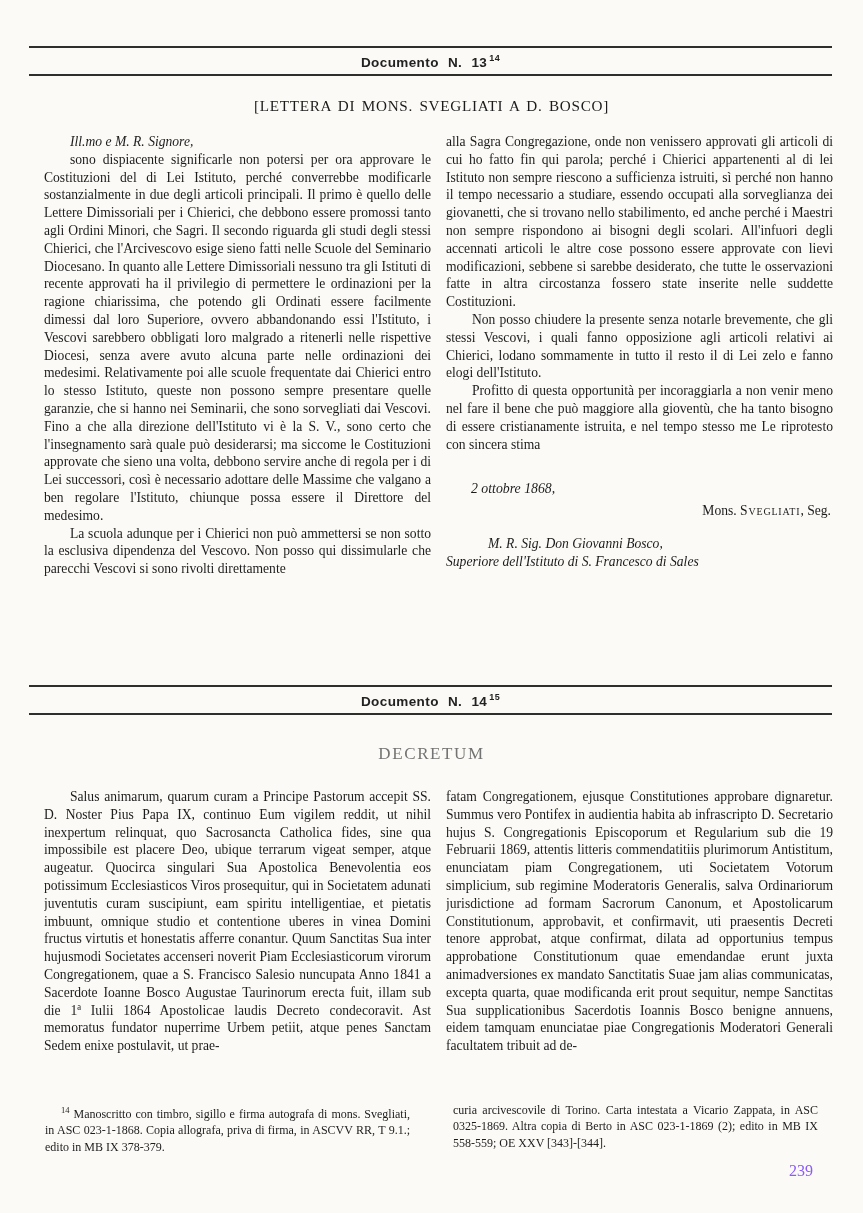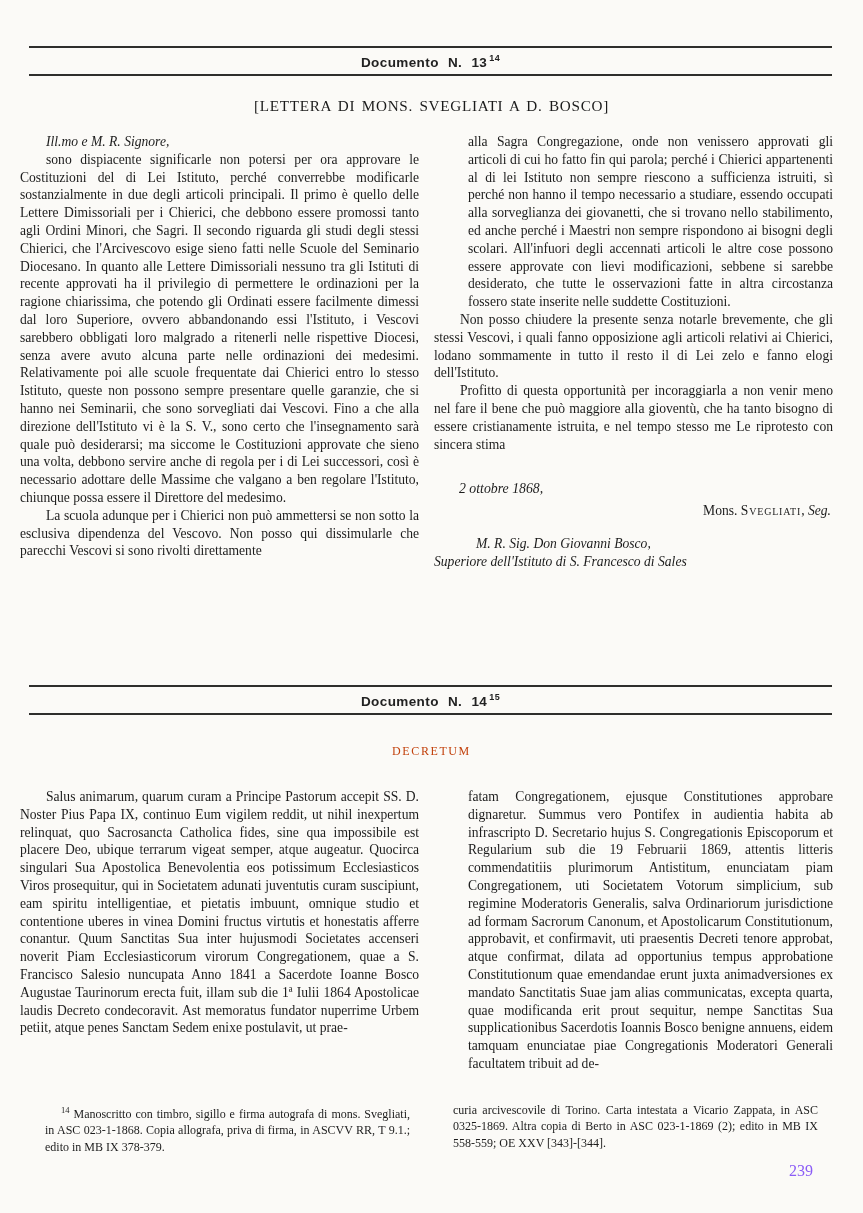--- a/index.html
+++ b/index.html
@@ -31,51 +31,51 @@
 
   .doc-title {
     position: absolute; left: 0; width: 100%;
     text-align: center;
     font-size: 15.2px; letter-spacing: 0.7px; word-spacing: 2px;
     color: #1b1b1b;
   }
   .decretum-title {
     position: absolute; left: 0; width: 100%;
     text-align: center;
-    font-size: 12px; letter-spacing: 1.6px;
-    color: #c2410c;
+    font-size: 17px; letter-spacing: 1.6px;
+    color: #737373;
   }
 
   .cols {
-    position: absolute; left: 20px; right: 30px;
+    position: absolute; left: 44px; right: 30px;
     display: flex; gap: 15px;
   }
   .col { flex: 1 1 0; overflow: hidden; }
 
   .body-text p {
     margin: 0;
     font-size: 13.6px; line-height: 17.8px;
     text-align: justify;
     text-indent: 26px;
   }
-  .body-text p.no-indent { text-indent: 0; margin-left: 34px; }
+  .body-text p.no-indent { text-indent: 0; }
   .salutation {
     font-style: italic; font-size: 13.8px; line-height: 17.8px;
     margin: 0 0 7px 0;
   }
   .date-line {
     font-style: italic; font-size: 13.8px;
     margin: 28px 0 0 25px;
   }
   .sig-line {
     text-align: right; font-size: 13.6px;
     margin-top: 6px; padding-right: 2px;
   }
   .sig-line .smallcaps { font-variant: small-caps; letter-spacing: 0.8px; }
-  .sig-line .ital { font-style: italic; }
+  .sig-line .ital { }
   .addressee {
     font-style: italic; font-size: 13.8px; line-height: 20px;
     margin-top: 16px;
   }
   .addressee .line1 { text-indent: 42px; margin: 0; }
   .addressee .line2 { text-indent: 0; margin: 0; }
 
   .footnotes {
     position: absolute; left: 30px; right: 30px;
     display: flex; gap: 13px;

